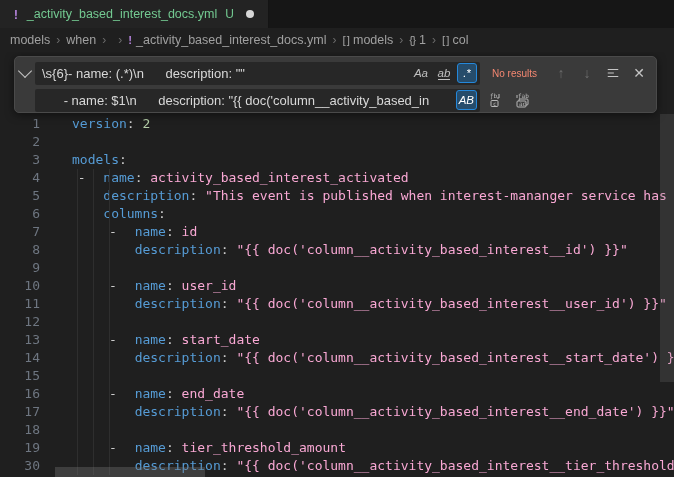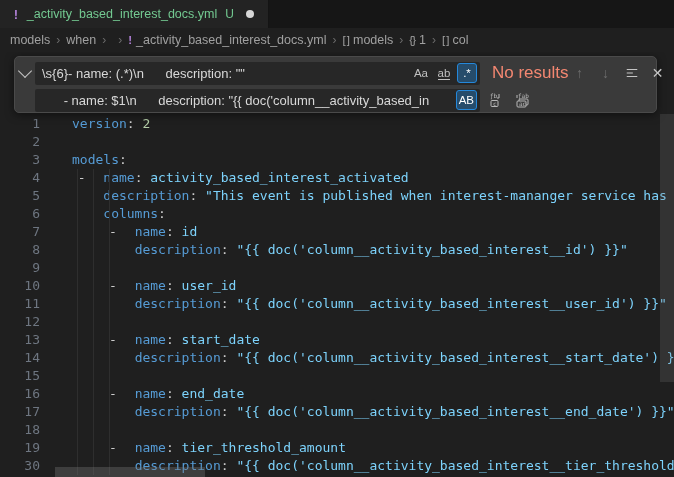--- a/index.html
+++ b/index.html
@@ -27,44 +27,44 @@
   
   .editor{position:absolute;left:0;top:52px;width:674px;height:425px;background:#1f1f1f;overflow:hidden;}
 
   .code{position:absolute;left:0;top:63px;width:674px;
         font-family:"DejaVu Sans Mono",monospace;font-size:13px;line-height:18px;}
   .code-line{display:flex;height:18px;white-space:pre;}
   .ln{width:40px;flex:none;text-align:right;color:#6e7681;user-select:none;}
   .code-text{padding-left:22px;white-space:pre;}
   .tok-k{color:#569cd6;margin-left:10px;}
   .tok-p{color:#cccccc;}
-  .tok-s{color:#7dd3fc;}
+  .tok-s{color:#f9a8d4;}
   .tok-n{color:#b5cea8;}
   .guide{position:absolute;width:1px;background:#2e2e2e;top:117px;height:306px;}
 
   
   .vscroll{position:absolute;right:0;top:62px;width:14px;height:268px;background:rgba(121,121,121,0.22);}
   .hscroll{position:absolute;left:55px;bottom:0;width:150px;height:10px;background:rgba(121,121,121,0.35);}
 
   
   .find-widget{position:absolute;left:14px;top:4px;width:643px;height:57px;background:#3a3a3a;
        border:1px solid #4a4a4a;border-radius:5px;box-shadow:0 2px 8px rgba(0,0,0,.5);
        box-sizing:border-box;font-size:13px;}
   .fw-row{display:flex;align-items:center;height:24px;margin:4px 6px 0 0;}
   .fw-row.replace{margin-top:3px;}
   .fw-toggle{width:20px;flex:none;display:flex;justify-content:center;align-items:center;cursor:pointer;}
   .fw-input{position:relative;width:445px;height:23px;background:#272727;border-radius:2px;flex:none;
        display:flex;align-items:center;overflow:hidden;}
   .fw-input .val{padding-left:7px;white-space:pre;color:#d8d8d8;overflow:hidden;}
-  .fw-opts{position:absolute;right:3px;top:1.5px;display:flex;gap:3px;}
+  .fw-opts{position:absolute;right:3px;top:1.5px;display:flex;gap:3px;font-style:italic;}
   .opt{min-width:20px;height:20px;display:flex;align-items:center;justify-content:center;
        border-radius:3px;color:#c0c0c0;font-size:11.5px;cursor:pointer;padding:0 2px;box-sizing:border-box;}
   .opt.underline span{border-bottom:1px solid #c0c0c0;}
   .opt.active{background:rgba(36,137,219,0.38);border:1px solid #2488db;color:#ffffff;}
-  .no-results{color:#f48771;font-size:17px;margin-left:12px;white-space:nowrap;}
+  .no-results{color:#f48771;font-size:10px;margin-left:12px;white-space:nowrap;}
   .fw-actions{margin-left:auto;display:flex;align-items:center;gap:4px;}
   .icon-btn{width:22px;height:22px;display:flex;align-items:center;justify-content:center;
        color:#c5c5c5;font-size:14px;border-radius:4px;cursor:pointer;}
   .icon-btn.disabled{color:#6d6d6d;}
   .replace-btns{display:flex;gap:4px;margin-left:6px;}
   .chev{width:9px;height:9px;border-left:1.6px solid #c5c5c5;border-bottom:1.6px solid #c5c5c5;
        transform:rotate(-45deg);margin-top:-5px;}
 </style>
 </head>
 <body>

